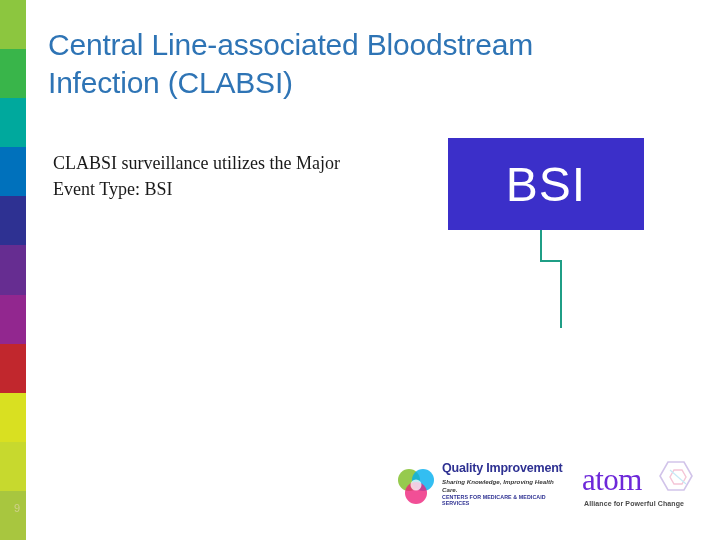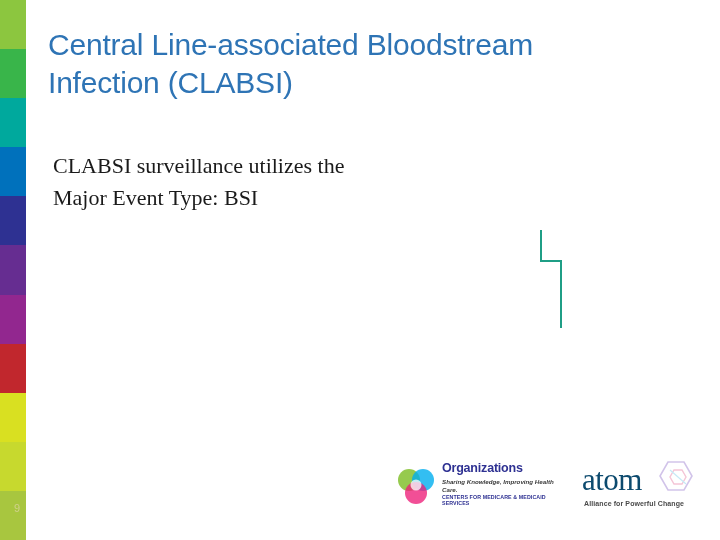--- a/index.html
+++ b/index.html
@@ -48,21 +48,21 @@
     font-weight: normal;
     line-height: 1.28;
     letter-spacing: -0.2px;
   }
 
   
   .body-block {
     position: absolute;
     left: 53px;
     font-family: "Liberation Serif", serif;
-    font-size: 22px;
+    font-size: 18px;
     color: #1a1a1a;
     line-height: 1.47;
   }
   .body-block.first { top: 150px; width: 330px; }
   .body-block.second { top: 252px; width: 340px; }
 
   
   .diagram {
     position: absolute;
     left: 446px;
@@ -200,21 +200,21 @@
     top: 4px;
     width: 124px;
     height: 52px;
   }
   .atom-word {
     position: absolute;
     left: 0;
     top: 0;
     font-family: "Liberation Serif", serif;
     font-size: 31px;
-    color: #0c4a6e;
+    color: #6d28d9;
     letter-spacing: -0.5px;
   }
   .atom-tag {
     position: absolute;
     left: 2px;
     top: 38px;
     font-family: "Liberation Sans", sans-serif;
     font-size: 7px;
     font-weight: bold;
     color: #4a4a4a;
@@ -247,40 +247,41 @@
     <div class="band" style="background:#C7D92E"></div>
     <div class="band" style="background:#A8C63F"></div>
   </div>
 
   <div class="title">Central Line-associated Bloodstream Infection (CLABSI)</div>
 
   <div class="body-block first">CLABSI surveillance utilizes the Major Event Type: BSI</div>
 
 
   <div class="diagram">
+    <div class="box box-bsi">BSI</div>
     <div class="connector conn-v1"></div>
     <div class="connector conn-h"></div>
     <div class="connector conn-v2"></div>
   </div>
 
   <div class="page-number">9</div>
 
   <div class="footer-logos">
 
     <div class="qio-logo">
       <div class="qio-mark">
         <svg width="42" height="42" viewBox="0 0 42 42">
           <circle cx="13" cy="14" r="11" fill="#8DC63F" opacity="0.92"></circle>
           <circle cx="27" cy="14" r="11" fill="#00AEEF" opacity="0.8"></circle>
           <circle cx="20" cy="27" r="11" fill="#ED1E79" opacity="0.78"></circle>
           <circle cx="20" cy="19" r="5.5" fill="#ffffff" opacity="0.75"></circle>
         </svg>
       </div>
       <div class="qio-text">
-        <div class="qio-line2">Organizations</div>
+        <div class="qio-line1">Quality Improvement</div>
         <div class="qio-tag">Sharing Knowledge, Improving Health Care.</div>
         <div class="qio-cms">CENTERS FOR MEDICARE &amp; MEDICAID SERVICES</div>
       </div>
     </div>
 
     <div class="atom-logo">
       <div class="atom-hex-bg">
         <svg width="60" height="50" viewBox="0 0 60 50">
           <polygon points="20,4 36,4 44,18 36,32 20,32 12,18" fill="none" stroke="#7e57c2" stroke-width="1.6"></polygon>
           <polygon points="26,12 34,12 38,19 34,26 26,26 22,19" fill="none" stroke="#e05a8a" stroke-width="1.4"></polygon>

